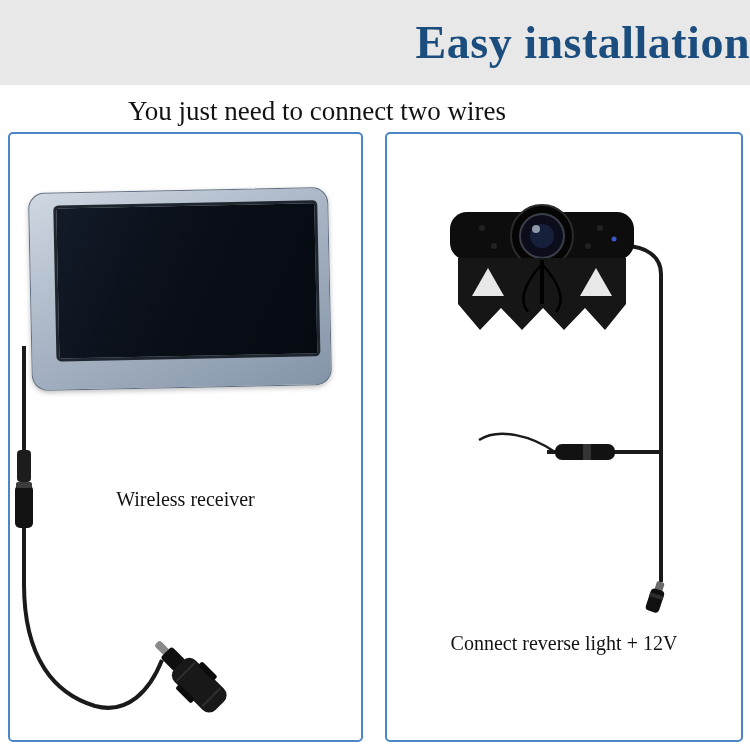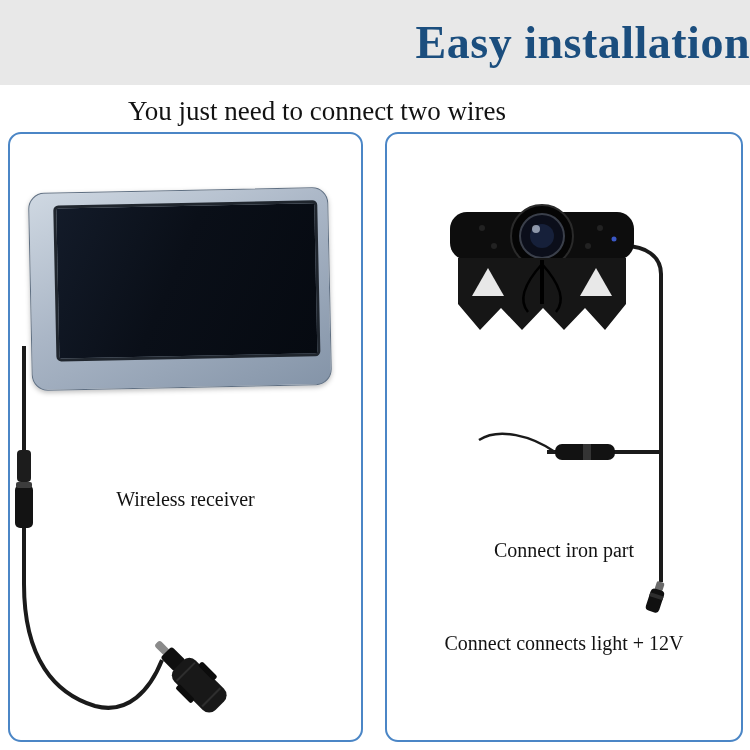--- a/index.html
+++ b/index.html
@@ -22,21 +22,21 @@
   }
   .banner h1{
     font-size:46px;font-weight:bold;color:var(--title);letter-spacing:0.5px;
   }
   .subtitle{
     position:absolute;left:0;top:88px;width:634px;height:34px;
     text-align:center;font-size:27px;color:var(--text);margin-top:8px;
   }
   .panel{
     position:absolute;top:132px;height:610px;background:#ffffff;
-    border:2px solid var(--panel-border);border-radius:13px;
+    border:2px solid var(--panel-border);border-radius:5px;
   }
   .panel.left{left:8px;width:355px;}
   .panel.right{left:385px;width:358px;}
   .wire-svg{position:absolute;left:0;top:0;}
 
   
   .monitor{
     position:absolute;left:20px;top:56px;width:300px;height:198px;
     border-radius:16px;border:1px solid #5f6f82;
     background:linear-gradient(155deg,#cfd8e2 0%,#aab6c6 45%,#8494a8 100%);
@@ -133,18 +133,17 @@
 
         <path d="M16 52 H184 V98 L163 124 L143 102 L122 124 L101 102 L80 124 L59 102 L38 124 L16 98 Z" fill="#161616"></path>
         <path d="M46 62 L62 90 H30 Z" fill="#ffffff" opacity="0.9"></path>
         <path d="M154 62 L170 90 H138 Z" fill="#ffffff" opacity="0.9"></path>
         <line x1="100" y1="54" x2="100" y2="98" stroke="#000000" stroke-width="4"></line>
         <path d="M100 58 C 82 78, 76 94, 86 106" stroke="#000000" stroke-width="2.5" fill="none"></path>
         <path d="M100 58 C 118 78, 124 94, 114 106" stroke="#000000" stroke-width="2.5" fill="none"></path>
       </g>
     </svg>
 
-    <div class="caption" style="top:405px;">Connect iron part</div>
 
-    <div class="caption" style="top:498px;">Connect connects light + 12V</div>
+    <div class="caption" style="top:498px;">Connect reverse light + 12V</div>
   </section>
 
 </div>
 
 </body></html>

